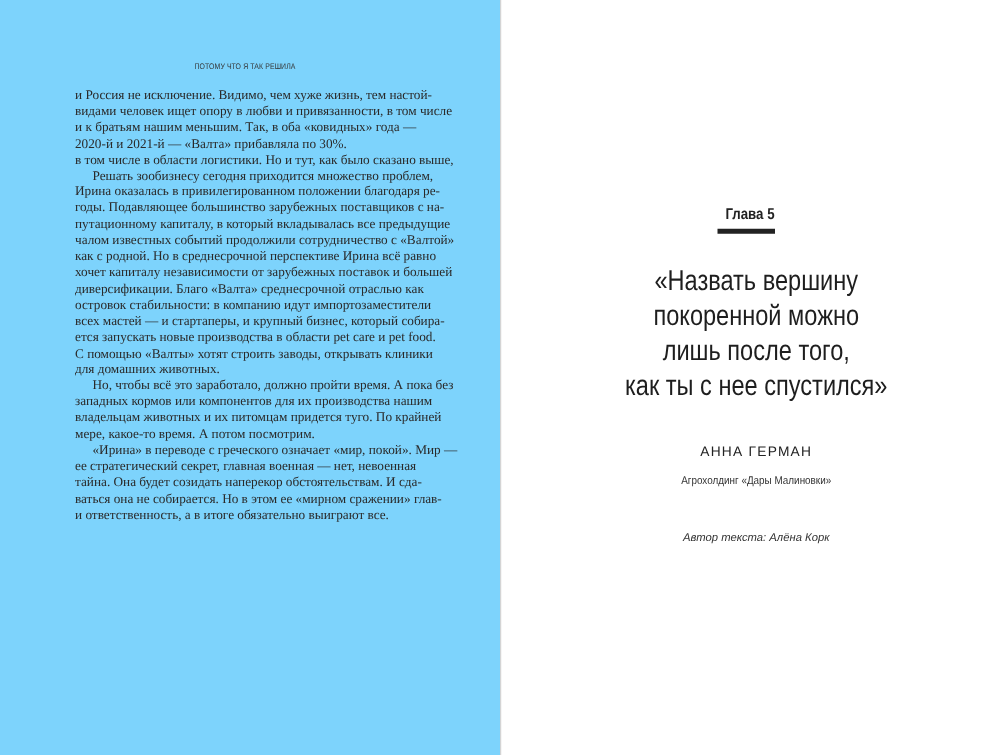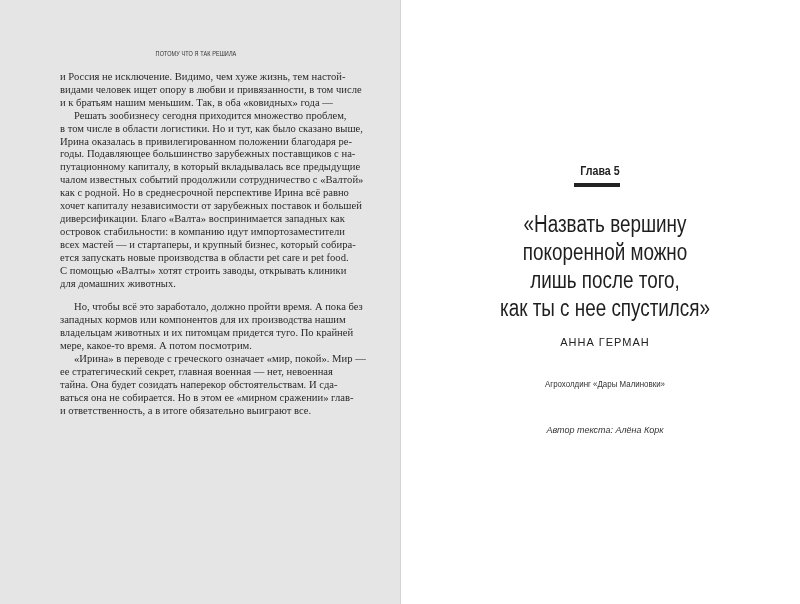--- a/index.html
+++ b/index.html
@@ -1,18 +1,18 @@
 <!DOCTYPE html>
 <html><head>
 <meta charset="utf-8">
 <style>
   html, body { margin: 0; padding: 0; }
   body { width: 800px; height: 604px; background: #ffffff; position: relative; overflow: hidden; }
   .spread { position: absolute; inset: 0; }
-  .page-left { position: absolute; left: 0; top: 0; width: 400px; height: 604px; background: #e5e5e5; }
+  .page-left { position: absolute; left: 0; top: 0; width: 400px; height: 604px; background: #7dd3fc; }
   .page-right { position: absolute; left: 401px; top: 0; width: 399px; height: 604px; background: #fff; }
   .spine { position: absolute; left: 400px; top: 0; width: 2px; height: 604px; background: #d4d4d4; }
   .running-head {
     position: absolute; top: 50px; left: 60px; width: 272px; text-align: center;
     font-family: "Liberation Sans", sans-serif; font-size: 6.5px; letter-spacing: 0.1px;
     color: #333; transform: scaleX(0.85); transform-origin: center;
   }
   .body-text {
     position: absolute; top: 71px; left: 60px; width: 272px;
     font-family: "Liberation Serif", serif; font-size: 10.6px; line-height: 12.9px;
@@ -28,21 +28,21 @@
     color: #222; text-align: center; transform: scaleX(0.85);
   }
   .chapter-rule { position: absolute; top: 183px; left: 574px; width: 46px; height: 4px; background: #222; }
   .quote {
     position: absolute; top: 210px; left: 420px; width: 370px; text-align: center;
     font-family: "Liberation Sans", sans-serif; font-size: 23px; line-height: 28px;
     color: #1e1e1e; transform: scaleX(0.82); transform-origin: center top;
   }
   .quote .qline { display: block; }
   .person-name {
-    position: absolute; top: 336px; left: 420px; width: 370px; text-align: center;
+    position: absolute; top: 356px; left: 420px; width: 370px; text-align: center;
     font-family: "Liberation Sans", sans-serif; font-size: 11px; letter-spacing: 1px; color: #222;
   }
   .company {
     position: absolute; top: 379px; left: 420px; width: 370px; text-align: center;
     font-family: "Liberation Sans", sans-serif; font-size: 9px; color: #333; transform: scaleX(0.88);
   }
   .author-credit {
     position: absolute; top: 425px; left: 420px; width: 370px; text-align: center;
     font-family: "Liberation Sans", sans-serif; font-size: 9px; color: #333; font-style: italic;
   }
@@ -51,39 +51,40 @@
 <body>
 
 <div class="spread">
   <div class="page-left">
     <div class="running-head">ПОТОМУ ЧТО Я ТАК РЕШИЛА</div>
     <div class="body-text" id="body-text">
         <p>
           <span class="line">и Россия не исключение. Видимо, чем хуже жизнь, тем настой-</span>
           <span class="line">видами человек ищет опору в любви и привязанности, в том числе</span>
           <span class="line">и к братьям нашим меньшим. Так, в оба «ковидных» года —</span>
+          <span class="line last">2020-й и 2021-й — «Валта» прибавляла по 30%.</span>
         </p>
         <p>
+          <span class="line">в том числе в области логистики. Но и тут, как было сказано выше,</span>
           <span class="line" style="text-indent: 14px;">Решать зообизнесу сегодня приходится множество проблем,</span>
-          <span class="line">в том числе в области логистики. Но и тут, как было сказано выше,</span>
           <span class="line">Ирина оказалась в привилегированном положении благодаря ре-</span>
           <span class="line">годы. Подавляющее большинство зарубежных поставщиков с на-</span>
           <span class="line">путационному капиталу, в который вкладывалась все предыдущие</span>
           <span class="line">чалом известных событий продолжили сотрудничество с «Валтой»</span>
           <span class="line">как с родной. Но в среднесрочной перспективе Ирина всё равно</span>
           <span class="line">хочет капиталу независимости от зарубежных поставок и большей</span>
-          <span class="line">диверсификации. Благо «Валта» воспринимается западных как</span>
+          <span class="line">диверсификации. Благо «Валта» среднесрочной отраслью как</span>
           <span class="line">островок стабильности: в компанию идут импортозаместители</span>
           <span class="line">всех мастей — и стартаперы, и крупный бизнес, который собира-</span>
           <span class="line">ется запускать новые производства в области pet care и pet food.</span>
           <span class="line">С помощью «Валты» хотят строить заводы, открывать клиники</span>
           <span class="line last">для домашних животных.</span>
         </p>
         <p>
-          <span class="line" style="text-indent: 14px; margin-top: 11px;">Но, чтобы всё это заработало, должно пройти время. А пока без</span>
+          <span class="line" style="text-indent: 14px;">Но, чтобы всё это заработало, должно пройти время. А пока без</span>
           <span class="line">западных кормов или компонентов для их производства нашим</span>
           <span class="line">владельцам животных и их питомцам придется туго. По крайней</span>
           <span class="line last">мере, какое-то время. А потом посмотрим.</span>
         </p>
         <p>
           <span class="line" style="text-indent: 14px;">«Ирина» в переводе с греческого означает «мир, покой». Мир —</span>
           <span class="line">ее стратегический секрет, главная военная — нет, невоенная</span>
           <span class="line">тайна. Она будет созидать наперекор обстоятельствам. И сда-</span>
           <span class="line">ваться она не собирается. Но в этом ее «мирном сражении» глав-</span>
           <span class="line last">и ответственность, а в итоге обязательно выиграют все.</span>

